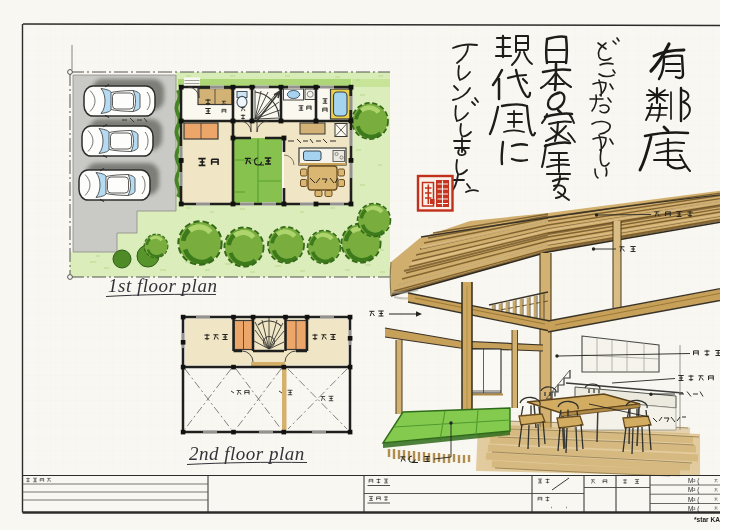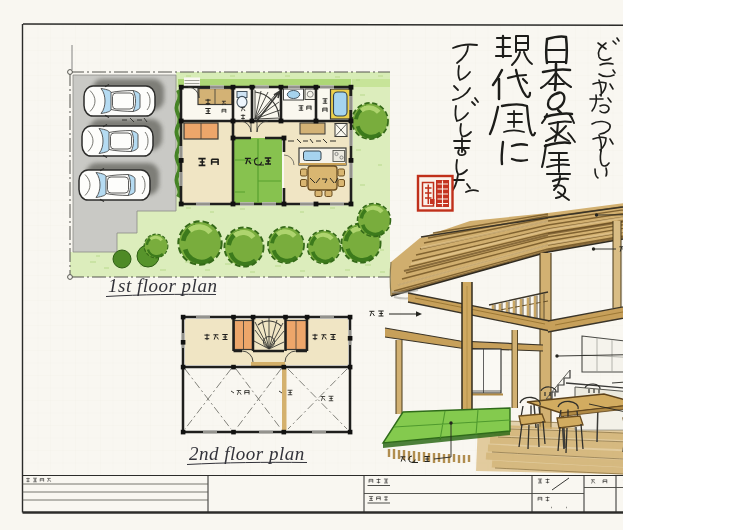--- a/index.html
+++ b/index.html
@@ -1,16 +1,16 @@
 <!DOCTYPE html>
 <html><head>
 <meta charset="utf-8">
 <style>
 html,body{margin:0;padding:0;background:#ffffff;font-family:"Liberation Sans",sans-serif;}
-#sheet{position:relative;width:623px;height:530px;overflow:hidden;background:#f9f7f1;}
+#sheet{position:relative;width:720px;height:530px;overflow:hidden;background:#f9f7f1;}
 svg{position:absolute;left:0;top:0;}
 </style>
 </head>
 <body>
 <div id="sheet">
 <svg width="750" height="530" viewBox="0 0 750 530">
 <defs>
 <pattern id="grid" width="12.5" height="12.5" patternUnits="userSpaceOnUse">
 <path d="M12.5 0H0V12.5" fill="none" stroke="#dcd8c8" stroke-width="0.5" opacity="0.32"></path>
 </pattern>

